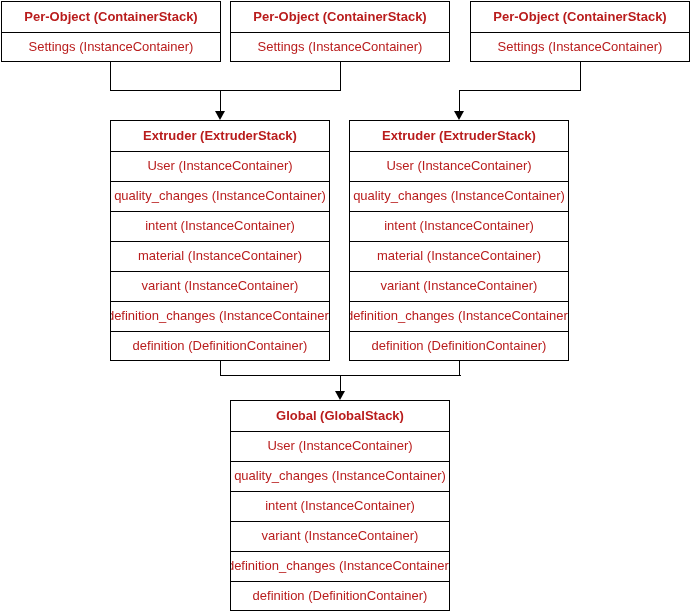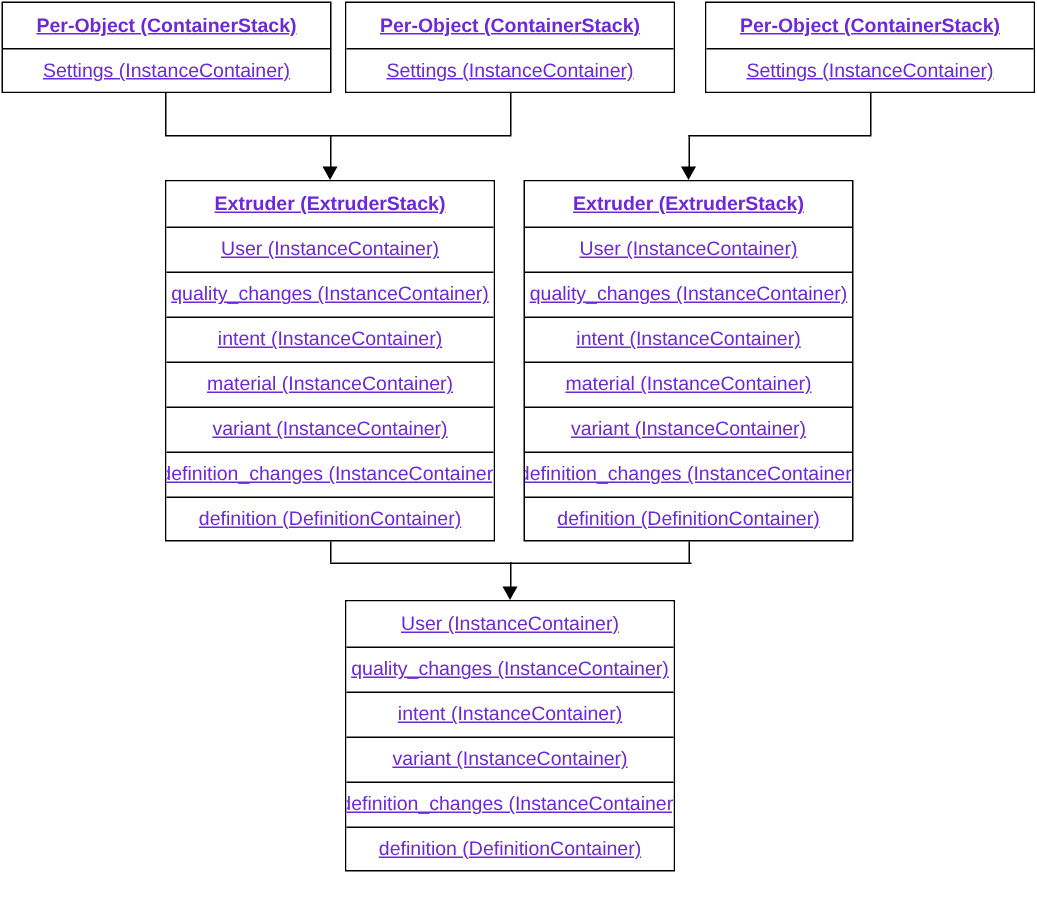--- a/index.html
+++ b/index.html
@@ -24,27 +24,26 @@
     border: 1.6px solid #000000;
     background: #ffffff;
     z-index: 3;
   }
   .row {
     box-sizing: border-box;
     display: flex;
     align-items: center;
     justify-content: center;
     text-align: right;
-    color: #6d28d9;
+    color: #b91c1c;
     font-size: 13px;
     line-height: 1.1;
     white-space: nowrap;
     overflow: hidden;
     background: #ffffff;
-    text-decoration: underline;
   }
   .row + .row {
     border-top: 1.6px solid #000000;
   }
   .row.header {
     font-weight: bold;
   }
   
   .edge-h {
     position: absolute;
@@ -127,20 +126,21 @@
     <div class="row" style="height:30px;">User (InstanceContainer)</div>
     <div class="row" style="height:30px;">quality_changes (InstanceContainer)</div>
     <div class="row" style="height:30px;">intent (InstanceContainer)</div>
     <div class="row" style="height:30px;">material (InstanceContainer)</div>
     <div class="row" style="height:30px;">variant (InstanceContainer)</div>
     <div class="row" style="height:30px;">definition_changes (InstanceContainer)</div>
     <div class="row" style="height:29px;">definition (DefinitionContainer)</div>
   </div>
 
   <div class="node" style="left:230px; top:400px; width:220px;">
+    <div class="row header" style="height:30px;">Global (GlobalStack)</div>
     <div class="row" style="height:30px;">User (InstanceContainer)</div>
     <div class="row" style="height:30px;">quality_changes (InstanceContainer)</div>
     <div class="row" style="height:30px;">intent (InstanceContainer)</div>
     <div class="row" style="height:30px;">variant (InstanceContainer)</div>
     <div class="row" style="height:30px;">definition_changes (InstanceContainer)</div>
     <div class="row" style="height:29px;">definition (DefinitionContainer)</div>
   </div>
 
 </div>
 

